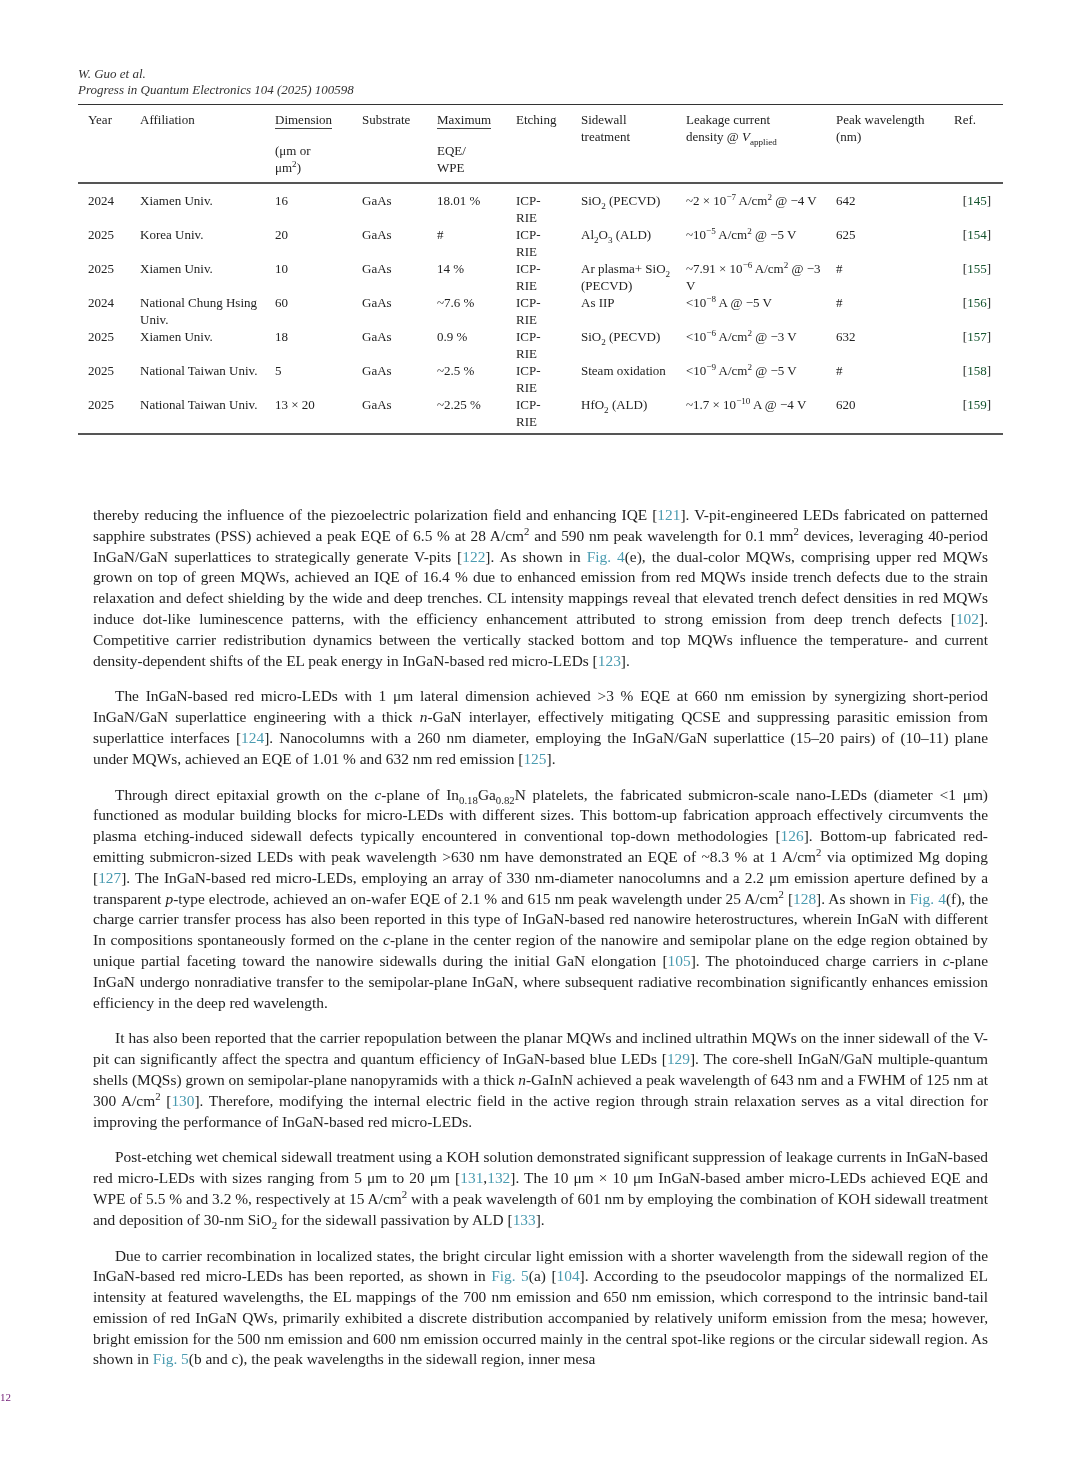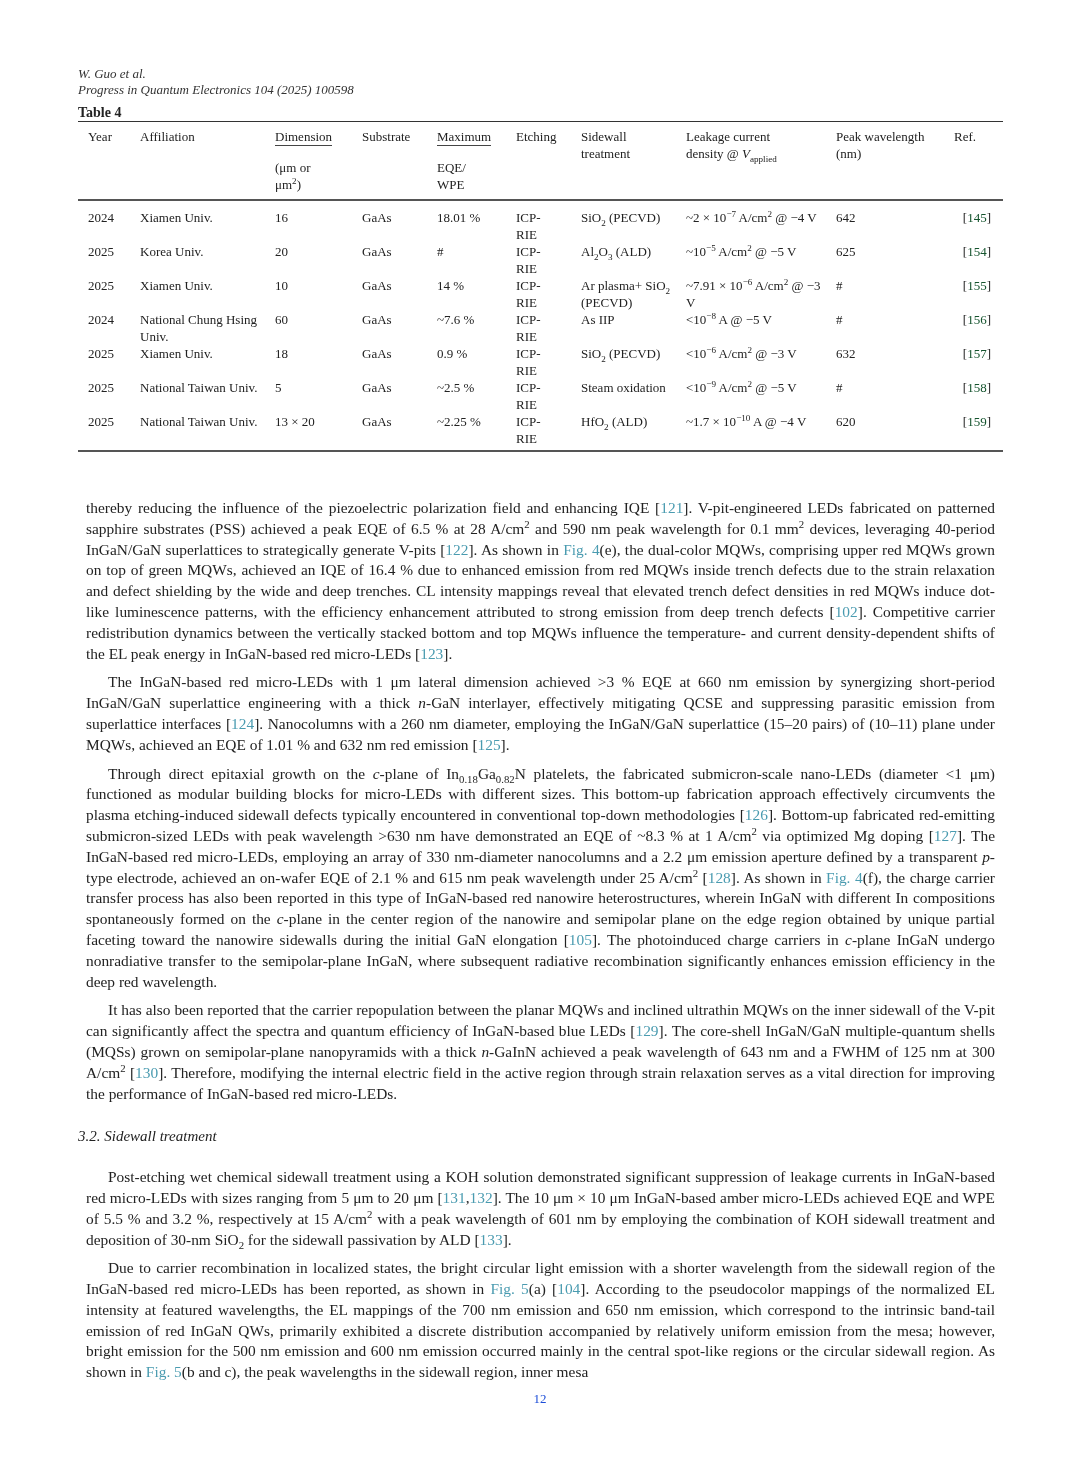--- a/index.html
+++ b/index.html
@@ -26,37 +26,36 @@
   table.data-table tbody tr:first-child td { padding-top: 8px; }
   table.data-table tbody tr:last-child td { padding-bottom: 3px; }
   .th-underline { border-bottom: 1px solid #444; padding-bottom: 0; display: inline-block; }
   .th-sub { display: block; margin-top: 13px; }
   .ref-link { color: #14532d; }
   .ref-cell { text-align: right; padding-right: 12px !important; }
   .body-text {
     position: absolute; top: 490px; left: 78px; width: 925px;
     font-size: 15.4px; line-height: 20.8px; text-align: justify; color: #222;
   }
-  .body-text p { margin: 8px; text-indent: 22px; }
+  .body-text p { margin: 15px; text-indent: 22px; }
   .body-text p.no-indent { text-indent: 0; }
   .section-heading { font-style: italic; font-size: 15px; margin: 22px 0 20px 0 !important; text-indent: 0 !important; }
   .link { color: #4a9bb0; }
-  .page-number { position: absolute; top: 1391px; left: 0; right: 0; text-align: center; font-size: 13px; color: #1d4ed8; }
+  .page-number { position: absolute; top: 1391px; left: 0; right: 0; text-align: left; font-size: 11px; color: #701a75; }
   sup, sub { font-size: 70%; line-height: 0; }
 </style>
 </head>
 <body>
 
 <div class="running-head">
   <span>W. Guo et al.</span>
   <span>Progress in Quantum Electronics 104 (2025) 100598</span>
 </div>
 
 <div class="table-block">
-  <div class="table-label">Table 4</div>
   <table class="data-table">
     <colgroup>
       <col style="width:52px">
         <col style="width:135px">
         <col style="width:87px">
         <col style="width:75px">
       <col style="width:79px">
         <col style="width:65px">
         <col style="width:105px">
         <col style="width:150px">
@@ -170,18 +169,17 @@
         </tr>
       </tbody>
   </table>
 </div>
 
 <div class="body-text" id="body-text">
     <p class="no-indent">thereby reducing the influence of the piezoelectric polarization field and enhancing IQE [<span class="link">121</span>]. V-pit-engineered LEDs fabricated on patterned sapphire substrates (PSS) achieved a peak EQE of 6.5 % at 28 A/cm<sup>2</sup> and 590 nm peak wavelength for 0.1 mm<sup>2</sup> devices, leveraging 40-period InGaN/GaN superlattices to strategically generate V-pits [<span class="link">122</span>]. As shown in <span class="link">Fig. 4</span>(e), the dual-color MQWs, comprising upper red MQWs grown on top of green MQWs, achieved an IQE of 16.4 % due to enhanced emission from red MQWs inside trench defects due to the strain relaxation and defect shielding by the wide and deep trenches. CL intensity mappings reveal that elevated trench defect densities in red MQWs induce dot-like luminescence patterns, with the efficiency enhancement attributed to strong emission from deep trench defects [<span class="link">102</span>]. Competitive carrier redistribution dynamics between the vertically stacked bottom and top MQWs influence the temperature- and current density-dependent shifts of the EL peak energy in InGaN-based red micro-LEDs [<span class="link">123</span>].</p>
     <p>The InGaN-based red micro-LEDs with 1 μm lateral dimension achieved &gt;3 % EQE at 660 nm emission by synergizing short-period InGaN/GaN superlattice engineering with a thick <i>n</i>-GaN interlayer, effectively mitigating QCSE and suppressing parasitic emission from superlattice interfaces [<span class="link">124</span>]. Nanocolumns with a 260 nm diameter, employing the InGaN/GaN superlattice (15–20 pairs) of (10–11) plane under MQWs, achieved an EQE of 1.01 % and 632 nm red emission [<span class="link">125</span>].</p>
     <p>Through direct epitaxial growth on the <i>c</i>-plane of In<sub>0.18</sub>Ga<sub>0.82</sub>N platelets, the fabricated submicron-scale nano-LEDs (diameter &lt;1 μm) functioned as modular building blocks for micro-LEDs with different sizes. This bottom-up fabrication approach effectively circumvents the plasma etching-induced sidewall defects typically encountered in conventional top-down methodologies [<span class="link">126</span>]. Bottom-up fabricated red-emitting submicron-sized LEDs with peak wavelength &gt;630 nm have demonstrated an EQE of ~8.3 % at 1 A/cm<sup>2</sup> via optimized Mg doping [<span class="link">127</span>]. The InGaN-based red micro-LEDs, employing an array of 330 nm-diameter nanocolumns and a 2.2 μm emission aperture defined by a transparent <i>p</i>-type electrode, achieved an on-wafer EQE of 2.1 % and 615 nm peak wavelength under 25 A/cm<sup>2</sup> [<span class="link">128</span>]. As shown in <span class="link">Fig. 4</span>(f), the charge carrier transfer process has also been reported in this type of InGaN-based red nanowire heterostructures, wherein InGaN with different In compositions spontaneously formed on the <i>c</i>-plane in the center region of the nanowire and semipolar plane on the edge region obtained by unique partial faceting toward the nanowire sidewalls during the initial GaN elongation [<span class="link">105</span>]. The photoinduced charge carriers in <i>c</i>-plane InGaN undergo nonradiative transfer to the semipolar-plane InGaN, where subsequent radiative recombination significantly enhances emission efficiency in the deep red wavelength.</p>
     <p>It has also been reported that the carrier repopulation between the planar MQWs and inclined ultrathin MQWs on the inner sidewall of the V-pit can significantly affect the spectra and quantum efficiency of InGaN-based blue LEDs [<span class="link">129</span>]. The core-shell InGaN/GaN multiple-quantum shells (MQSs) grown on semipolar-plane nanopyramids with a thick <i>n</i>-GaInN achieved a peak wavelength of 643 nm and a FWHM of 125 nm at 300 A/cm<sup>2</sup> [<span class="link">130</span>]. Therefore, modifying the internal electric field in the active region through strain relaxation serves as a vital direction for improving the performance of InGaN-based red micro-LEDs.</p>
-    <p class="section-heading">3.2.  Sidewall treatment</p>
     <p>Post-etching wet chemical sidewall treatment using a KOH solution demonstrated significant suppression of leakage currents in InGaN-based red micro-LEDs with sizes ranging from 5 μm to 20 μm [<span class="link">131</span>,<span class="link">132</span>]. The 10 μm × 10 μm InGaN-based amber micro-LEDs achieved EQE and WPE of 5.5 % and 3.2 %, respectively at 15 A/cm<sup>2</sup> with a peak wavelength of 601 nm by employing the combination of KOH sidewall treatment and deposition of 30-nm SiO<sub>2</sub> for the sidewall passivation by ALD [<span class="link">133</span>].</p>
     <p>Due to carrier recombination in localized states, the bright circular light emission with a shorter wavelength from the sidewall region of the InGaN-based red micro-LEDs has been reported, as shown in <span class="link">Fig. 5</span>(a) [<span class="link">104</span>]. According to the pseudocolor mappings of the normalized EL intensity at featured wavelengths, the EL mappings of the 700 nm emission and 650 nm emission, which correspond to the intrinsic band-tail emission of red InGaN QWs, primarily exhibited a discrete distribution accompanied by relatively uniform emission from the mesa; however, bright emission for the 500 nm emission and 600 nm emission occurred mainly in the central spot-like regions or the circular sidewall region. As shown in <span class="link">Fig. 5</span>(b and c), the peak wavelengths in the sidewall region, inner mesa</p>
   </div>
 
 <div class="page-number">12</div>
 
 </body></html>

